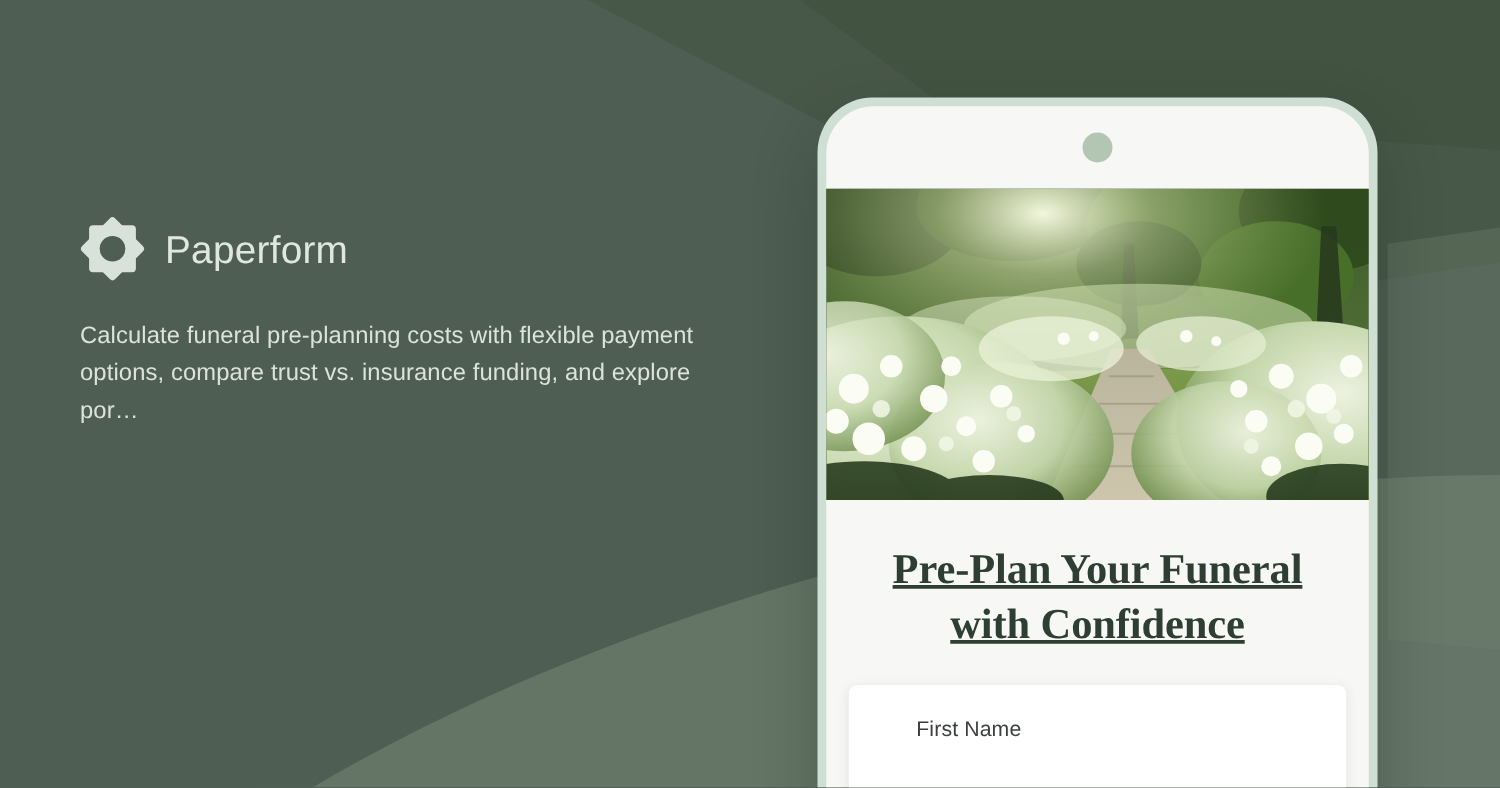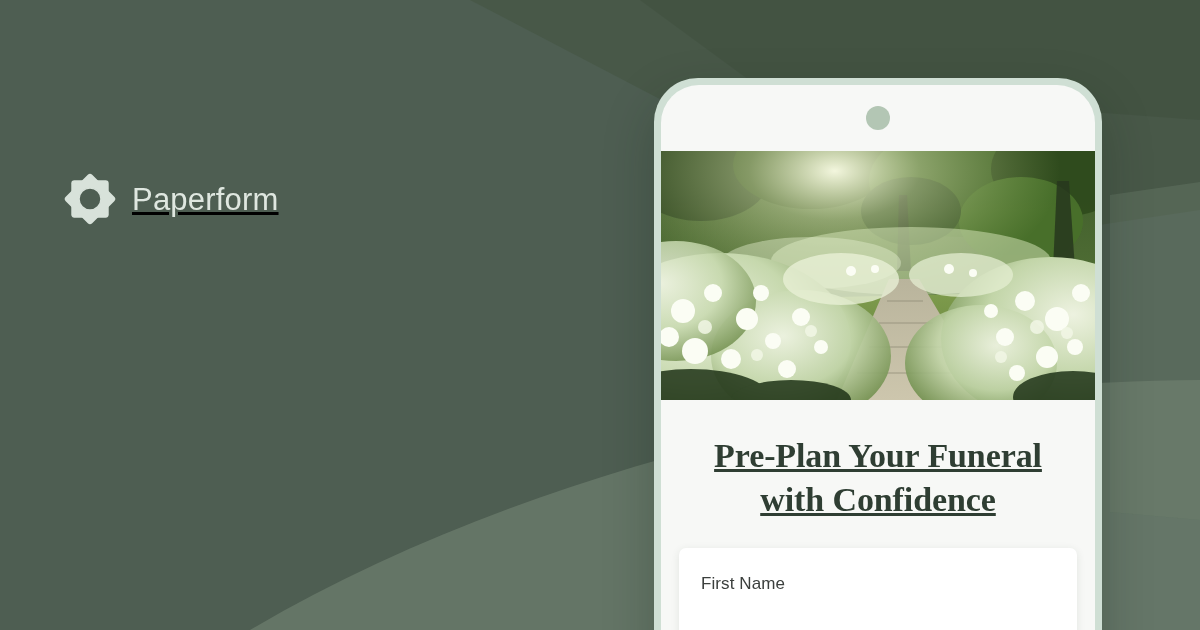--- a/index.html
+++ b/index.html
@@ -30,21 +30,20 @@
     width:530px;
     z-index:5;
   }
 
   .brand {
     display:flex;
     align-items:center;
     gap:16px;
     height:58px;
     margin-bottom:26px;
-    text-decoration:underline;
   }
   .brand-mark { width:52px; height:52px; flex:0 0 52px; display:block; }
   .brand-name {
     font-size:31px;
     font-weight:400;
     letter-spacing:0.2px;
     color:#dfe7e0;
     line-height:1;
     white-space:nowrap;
   }
@@ -127,20 +126,21 @@
     border-radius:7px;
     box-shadow:0 2px 9px rgba(40,55,44,0.10);
     padding:26px 22px 0 22px;
     min-height:120px;
   }
   .field-label {
     font-size:17px;
     color:#3b3f3d;
     letter-spacing:0.1px;
     line-height:1.2;
+    margin-left:32px;
   }
   .field-input {
     margin-top:38px;
     height:26px;
     border-bottom:1px solid #e3e6e3;
   }
 </style>
 </head>
 <body>
 
@@ -173,20 +173,21 @@
         <g mask="url(#logoHole)" fill="#d8e2da">
           <rect x="14" y="14" width="72" height="72" rx="6"></rect>
           <rect x="14" y="14" width="72" height="72" rx="6" transform="rotate(45 50 50)"></rect>
         </g>
         <circle cx="50" cy="50" r="21" fill="none" stroke="#d8e2da" stroke-width="2.6"></circle>
       </svg>
       <div class="brand-name">Paperform</div>
     </div>
 
 
+    <p class="subhead">Calculate funeral pre-planning costs with flexible payment options, compare trust vs. insurance funding, and explore por…</p>
   </div>
 
   <div class="phone">
     <div class="phone-screen">
 
       <div class="phone-topbar">
         <div class="camera-dot"></div>
       </div>
 
       <div class="hero-photo">

